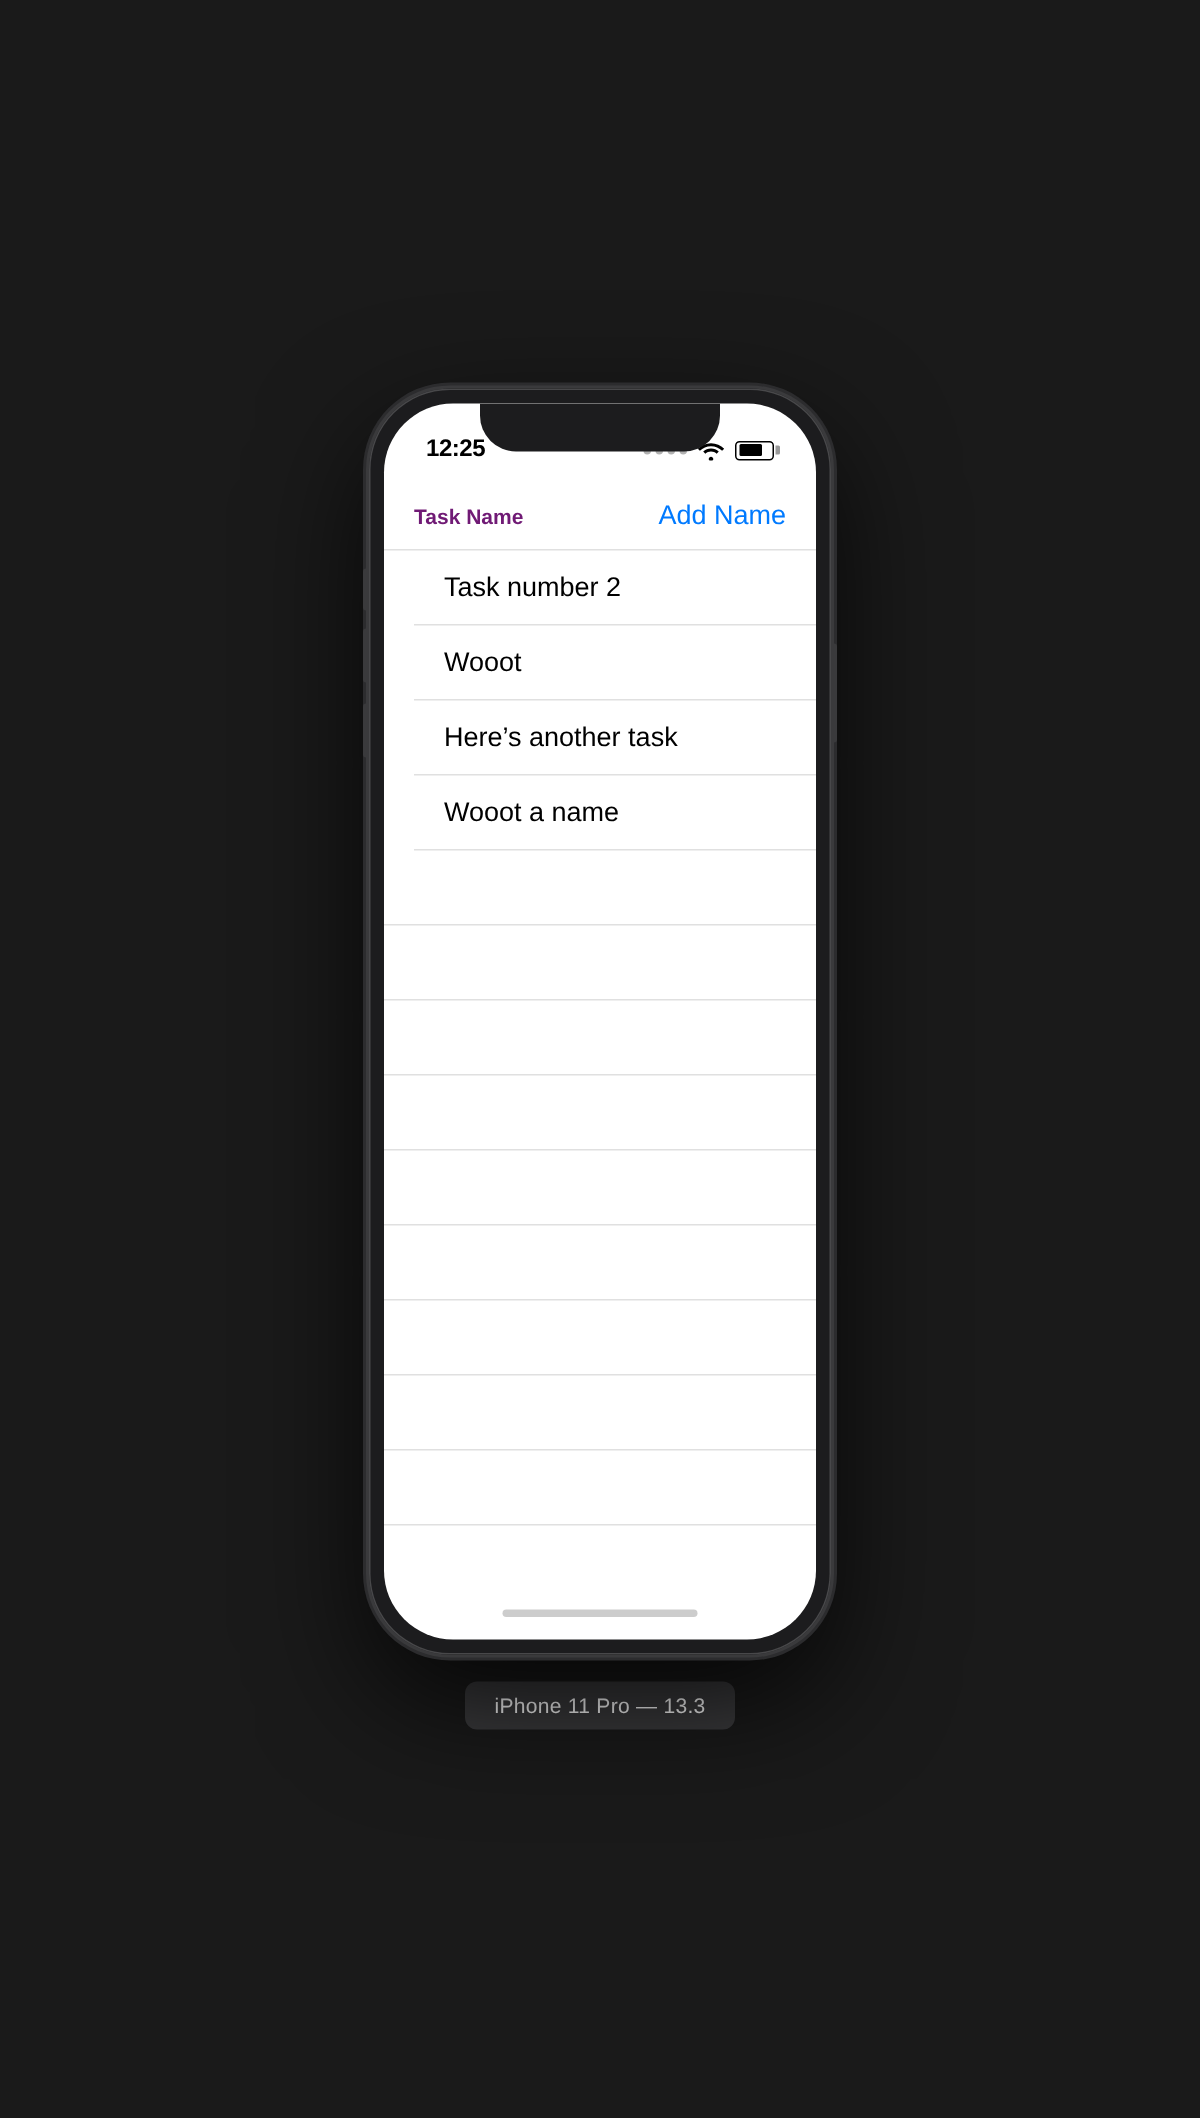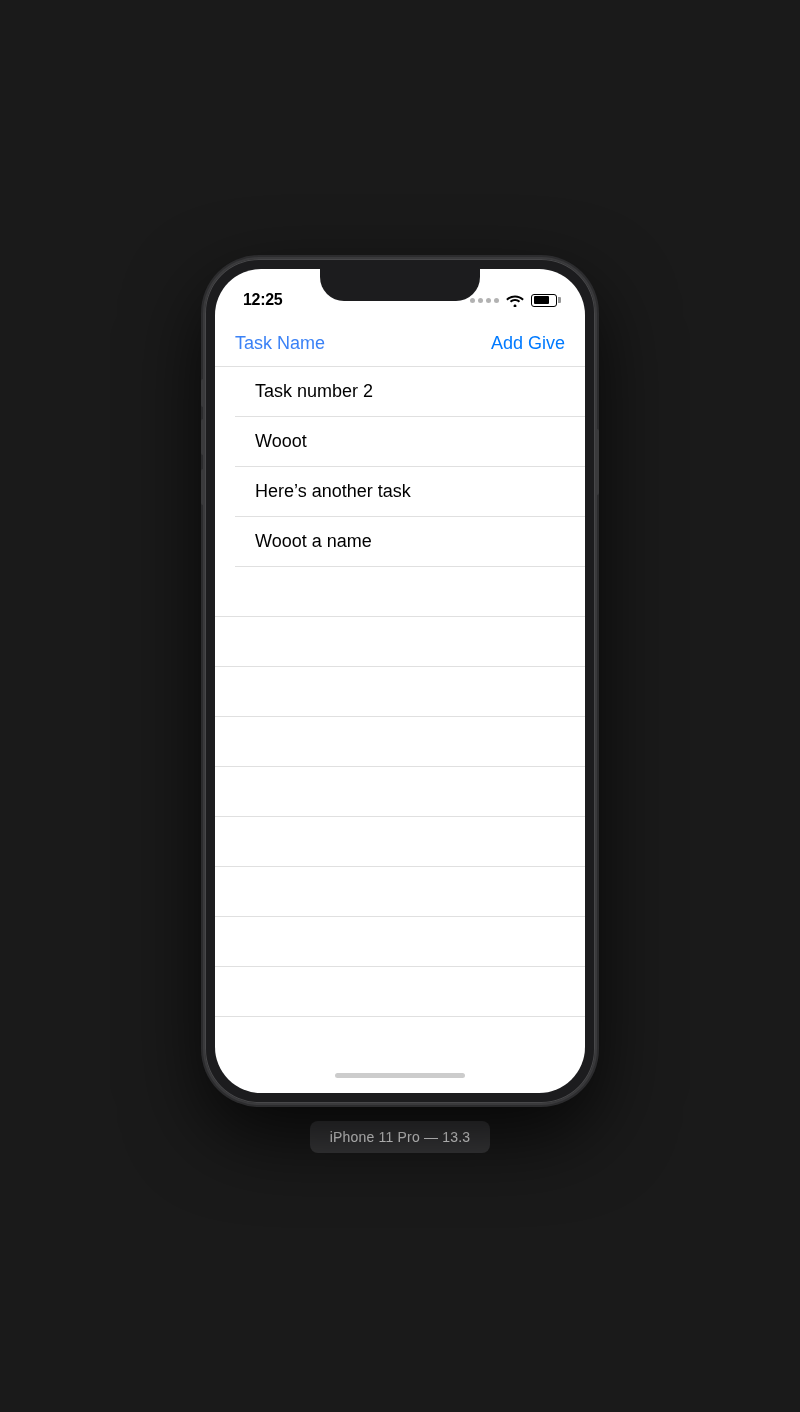--- a/index.html
+++ b/index.html
@@ -14,21 +14,21 @@
     }
 
     .scene {
       display: flex;
       flex-direction: column;
       align-items: center;
       gap: 18px;
     }
 
     .phone-frame {
-      width: 390px;
+      width: 308px;
       height: 844px;
       background: #1c1c1e;
       border-radius: 54px;
       position: relative;
       box-shadow:
         0 0 0 2px #3a3a3c,
         0 0 0 4px #2c2c2e,
         0 30px 80px rgba(0,0,0,0.8),
         inset 0 0 0 1px #48484a;
     }
@@ -181,23 +181,23 @@
     .header {
       padding: 14px 20px 12px 20px;
       display: flex;
       align-items: center;
       justify-content: space-between;
       border-bottom: 0.5px solid #e0e0e0;
       flex-shrink: 0;
     }
 
     .task-input-placeholder {
-      font-size: 18px;
-      color: #3b82f6;
-      font-weight: 400;
+      font-size: 14px;
+      color: #701a75;
+      font-weight: 700;
     }
 
     .add-task-btn {
       font-size: 18px;
       color: #007aff;
       font-weight: 400;
       cursor: pointer;
       background: none;
       border: none;
     }
@@ -289,21 +289,21 @@
           <div class="battery-icon">
             <div class="battery-fill"></div>
           </div>
         </div>
       </div>
 
       <div class="app-content">
 
         <div class="header">
           <span class="task-input-placeholder">Task Name</span>
-          <button class="add-task-btn">Add Give</button>
+          <button class="add-task-btn">Add Name</button>
         </div>
 
         <div class="task-list">
           <div class="task-row">
             <span class="task-row-text">Task number 2</span>
           </div>
           <div class="task-row">
             <span class="task-row-text">Wooot</span>
           </div>
           <div class="task-row">

